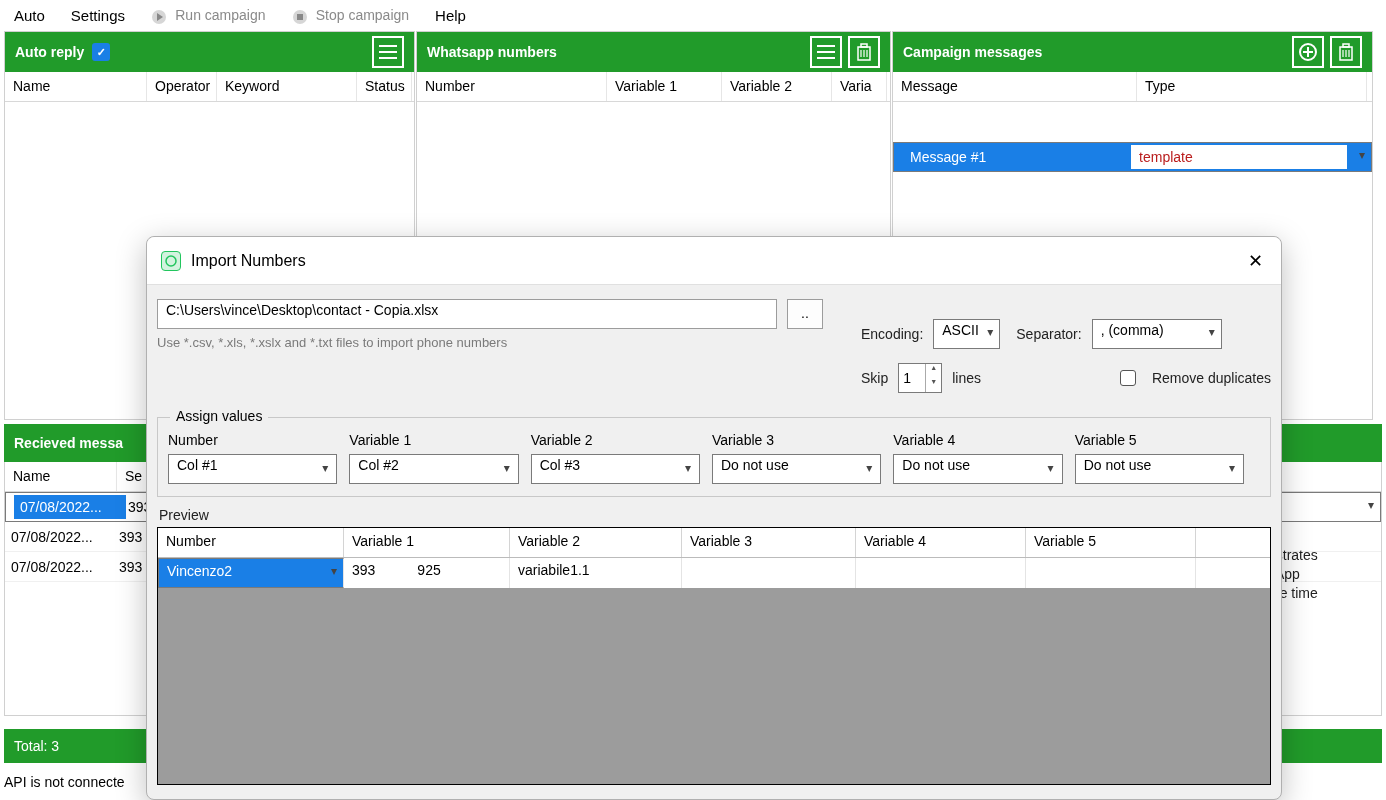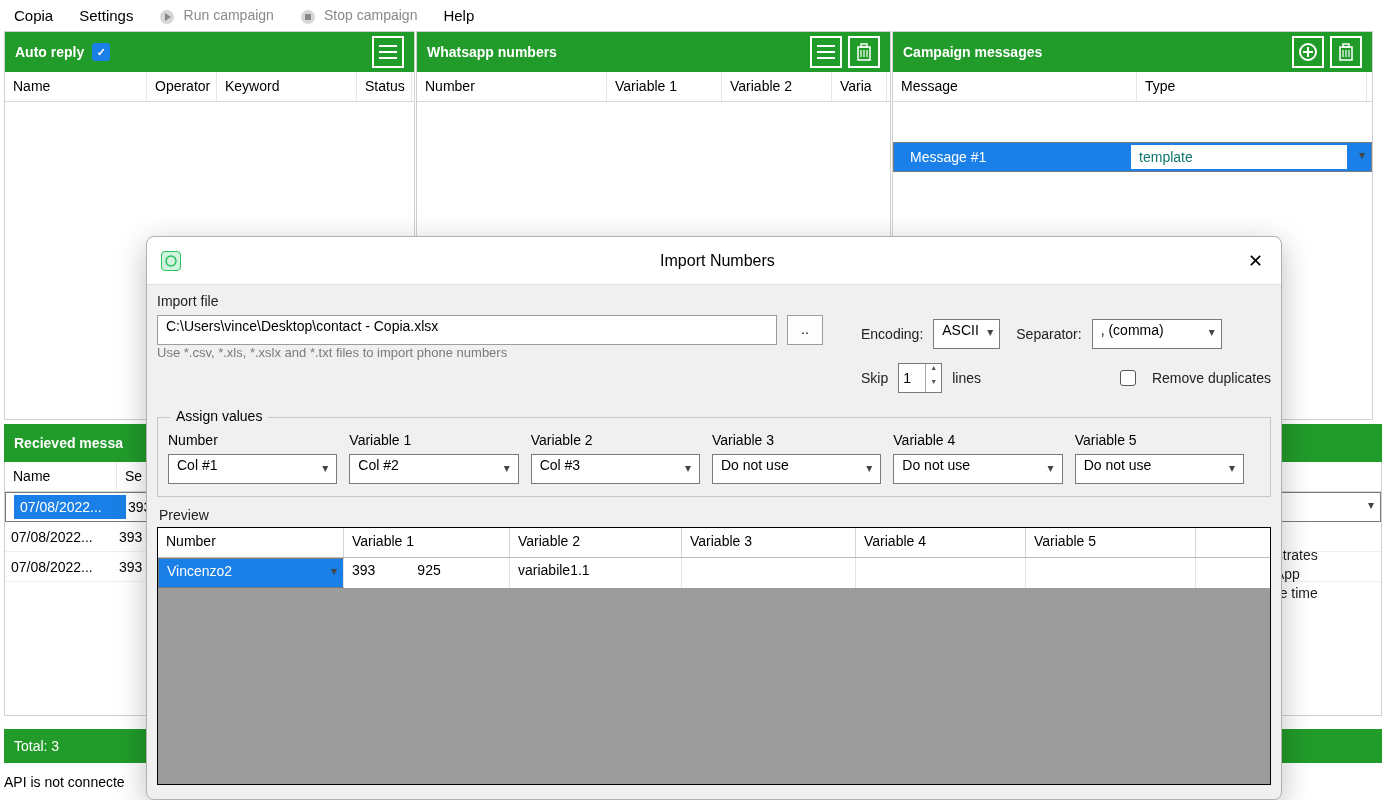--- a/index.html
+++ b/index.html
@@ -36,32 +36,32 @@
 .cdate { width:112px; padding:4px 6px; overflow:hidden; white-space:nowrap; }
 .csend { width:50px; padding:4px 2px; overflow:hidden; white-space:nowrap; }
 
 .total-bar { position:absolute; left:4px; top:729px; width:1378px; height:34px; background:#219b2a; color:#fff; display:flex; align-items:center; padding:0 10px; font-size:15px; }
 .status-bar { position:absolute; left:0; top:767px; width:1386px; height:33px; background:#fff; padding:6px 4px; font-size:15px; }
 
 .sidetext { position:absolute; right:38px; top:546px; width:80px; font-size:14px; color:#222; line-height:19px; text-align:left;}
 
 
 .dialog { position:absolute; left:146px; top:236px; width:1136px; height:564px; background:#f0f0f0; border:1px solid #b0b0b0; border-radius:8px; box-shadow:0 8px 30px rgba(0,0,0,0.25); display:flex; flex-direction:column; }
-.dlg-title { height:48px; background:#fff; border-radius:8px 8px 0 0; display:flex; align-items:center; padding:0 14px; border-bottom:1px solid #e0e0e0;text-align:center; }
+.dlg-title { height:48px; background:#fff; border-radius:8px 8px 0 0; display:flex; align-items:center; padding:0 14px; border-bottom:1px solid #e0e0e0; }
 .dlg-title .logo { width:20px; height:20px; border-radius:4px; background:#22c55e33; border:1px solid #22c55e; margin-right:10px; display:flex;align-items:center;justify-content:center;}
 .dlg-title .ttxt { font-size:16px; flex:1; }
 .dlg-title .close { font-size:18px; padding:4px; cursor:default;}
 .dlg-body { flex:1; padding:8px 10px; overflow:hidden; }
 .lbl { font-size:14px; color:#222; }
 .row1 { display:flex; gap:12px; align-items:flex-start; }
 .col-file { flex:1; }
 .filebox { display:flex; gap:10px; margin-top:6px; align-items:center; }
 .txtinput { height:30px; background:#fff; border:1px solid #9c9c9c; padding:2px 8px; width:620px; }
 .browse-btn { width:36px; height:30px; background:#fdfdfd; border:1px solid #9c9c9c; text-align:center; line-height:26px;}
-.hint { color:#7a7a7a; font-size:13px; }
+.hint { color:#7a7a7a; font-size:13px; margin-top:6px; }
 .col-enc { width:410px; padding-top:26px; }
 .encrow { display:flex; align-items:center; gap:10px; margin-bottom:14px;}
 .sel { height:30px; border:1px solid #7a7a7a; background:#fff; padding:2px 24px 2px 8px; position:relative; }
 .sel::after { content:"▾"; position:absolute; right:6px; top:5px; font-size:12px; color:#444;}
 .enc-sel{ width:67px; } .sep-sel{ width:130px; }
 .spin { width:44px; height:30px; border:1px solid #7a7a7a; background:#fff; display:flex; }
 .spin input { width:26px; border:none; padding:2px 4px; }
 .spin .arrows { width:16px; border-left:1px solid #aaa; display:flex;flex-direction:column;}
 .spin .arrows span{ flex:1; font-size:7px; text-align:center; color:#555;}
 .chk { width:16px; height:16px; border:1px solid #555; border-radius:3px; background:#fff; display:inline-block; vertical-align:middle;}
@@ -82,21 +82,21 @@
 .preview-grid .grow .gc { border-right:1px solid #e4e4e4; padding:4px 8px; overflow:hidden; white-space:nowrap;}
 .preview-grid .grow .gc.sel { background:#1a7fe6; color:#fff; }
 .preview-grid .grow .gc .blur { display:inline-block; background:#fff; box-shadow:0 0 8px 8px #fff inset; color:transparent; border-radius:50%; width:42px; height:16px; vertical-align:middle;}
 
 .gw1{width:186px;} .gw2{width:166px;} .gw3{width:172px;} .gw4{width:174px;} .gw5{width:170px;} .gw6{width:170px;}
 </style>
 </head>
 <body>
 
 <div class="menubar">
-  <span class="mi">Copia</span>
+  <span class="mi">Auto</span>
   <span class="mi">Settings</span>
   <span class="mi disabled">
     <svg class="play-icon" viewBox="0 0 16 16">
         <circle cx="8" cy="8" r="7" fill="#d6d6d6"></circle>
         <polygon points="6,4 12,8 6,12" fill="#888"></polygon>
       </svg>
     <span>Run campaign</span>
   </span>
   <span class="mi disabled">
     <svg class="stop-icon" viewBox="0 0 16 16">
@@ -183,21 +183,21 @@
           </svg>
         </span>
     </div>
     <div class="thead">
       <div class="th" style="width:244px">Message</div>
       <div class="th" style="width:230px">Type</div>
     </div>
     <div class="tbody">
       <div class="trow sel">
         <div class="td" style="width:244px">Message #1</div>
-        <div class="td" style="width:230px;background:#fff;color:#0f766e">template</div>
+        <div class="td" style="width:230px;background:#fff;color:#b91c1c">template</div>
       </div>
     </div>
   </div>
 </div>
 
 <div class="received">
   <div class="panel-head">
     <span>Recieved messa</span>
   </div>
   <div class="body">
@@ -241,21 +241,20 @@
         <svg width="12" height="12" viewBox="0 0 12 12">
           <circle cx="6" cy="6" r="5" fill="none" stroke="#22c55e" stroke-width="1.5"></circle>
         </svg>
       </span>
     <span class="ttxt">Import Numbers</span>
     <span class="close">✕</span>
   </div>
   <div class="dlg-body">
     <div class="row1">
       <div class="col-file">
-        <div class="lbl">Import file</div>
         <div class="filebox">
           <div class="txtinput">C:\Users\vince\Desktop\contact - Copia.xlsx</div>
           <div class="browse-btn">..</div>
         </div>
         <div class="hint">Use *.csv, *.xls, *.xslx and *.txt files  to import phone numbers</div>
       </div>
       <div class="col-enc">
         <div class="encrow">
           <span class="lbl">Encoding:</span>
           <div class="sel enc-sel">ASCII</div>

